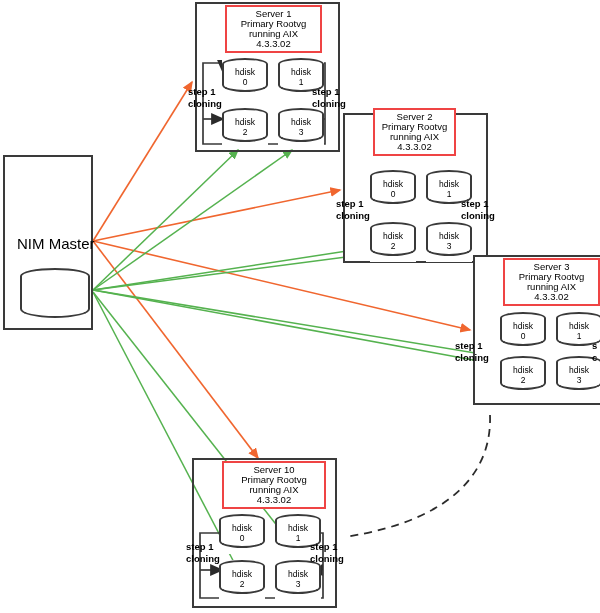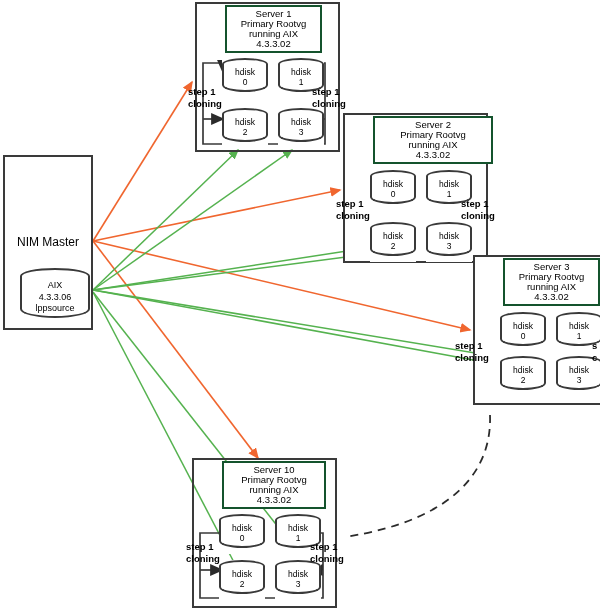--- a/index.html
+++ b/index.html
@@ -1,21 +1,21 @@
 <!DOCTYPE html>
 <html><head>
 <meta charset="utf-8">
 <style>
   html,body{margin:0;padding:0;background:#ffffff;}
   body{width:600px;height:613px;position:relative;overflow:hidden;
        font-family:"Liberation Sans","DejaVu Sans",sans-serif;color:#000;}
   #stage{position:absolute;left:0;top:0;width:600px;height:613px;}
   #wires{position:absolute;left:0;top:0;width:600px;height:613px;}
   .box{position:absolute;border:2px solid #3a3a3a;background:transparent;box-sizing:border-box;}
-  .titlebox{position:absolute;border:2px solid #14532d;box-sizing:border-box;
+  .titlebox{position:absolute;border:2px solid #ef4444;box-sizing:border-box;
             display:flex;flex-direction:column;align-items:center;justify-content:center;
             background:#fff;line-height:1.08;font-size:9.5px;text-align:center;}
   .titlebox span{display:block;white-space:nowrap;}
   .cyl{position:absolute;width:46px;height:40px;background:#fff;}
   .cyl .body{position:absolute;left:0;top:6px;width:100%;height:28px;
              border-left:2px solid #3a3a3a;border-right:2px solid #3a3a3a;
              border-bottom:2px solid #3a3a3a;border-bottom-left-radius:46px 14px;
              border-bottom-right-radius:46px 14px;background:#fff;box-sizing:border-box;}
   .cyl .top{position:absolute;left:0;top:0;width:100%;height:12px;
             border:2px solid #3a3a3a;border-radius:50%;background:#fff;box-sizing:border-box;}
@@ -25,21 +25,21 @@
   .bigcyl{position:absolute;left:20px;top:268px;width:70px;height:58px;}
   .bigcyl .body{position:absolute;left:0;top:8px;width:100%;height:42px;
      border-left:2px solid #3a3a3a;border-right:2px solid #3a3a3a;border-bottom:2px solid #3a3a3a;
      border-bottom-left-radius:70px 18px;border-bottom-right-radius:70px 18px;background:#fff;box-sizing:border-box;}
   .bigcyl .top{position:absolute;left:0;top:0;width:100%;height:16px;border:2px solid #3a3a3a;
      border-radius:50%;background:#fff;box-sizing:border-box;}
   .bigcyl .lbl{position:absolute;left:0;top:12px;width:100%;text-align:center;font-size:9px;line-height:1.3;z-index:3;}
   .bigcyl .lbl span{display:block;}
   .steplbl{position:absolute;font-size:9.5px;line-height:1.25;white-space:nowrap;}
   .steplbl span{display:block;font-weight:bold;}
-  .nimlbl{position:absolute;font-size:12px;white-space:nowrap;text-align:center;}
+  .nimlbl{position:absolute;font-size:15px;white-space:nowrap;text-align:center;}
 </style>
 </head>
 <body>
 
 <div id="stage">
 
   <svg id="wires" viewBox="0 0 600 613">
     <defs>
       <marker id="ah-o" markerWidth="7" markerHeight="7" refX="6" refY="3" orient="auto">
         <path d="M0,0 L7,3 L0,6 z" fill="#f0662f"></path>
@@ -103,25 +103,20 @@
       <path d="M323,570 L311,570" marker-end="url(#ah-k)"></path>
       <path d="M200,570 L200,598 L323,598 L323,570"></path>
     </g>
   </svg>
 
   <div class="box" style="left:3px;top:155px;width:90px;height:175px;"></div>
   <div class="nimlbl" style="left:17px;top:235px;">NIM Master</div>
   <div class="bigcyl">
     <div class="top"></div>
     <div class="body"></div>
-    <div class="lbl">
-      <span>AIX</span>
-      <span>4.3.3.06</span>
-      <span>lppsource</span>
-    </div>
   </div>
 
   <div class="box" style="left:195px;top:2px;width:145px;height:150px;"></div>
   <div class="titlebox" style="left:225px;top:5px;width:97px;height:48px;">
     <span>Server 1</span>
     <span>Primary Rootvg</span>
     <span>running AIX</span>
     <span>4.3.3.02</span>
   </div>
   <div class="cyl" style="left:222px;top:58px;">
@@ -159,21 +154,21 @@
   <div class="steplbl" style="left:188px;top:86px;">
     <span>step 1</span>
     <span>cloning</span>
   </div>
   <div class="steplbl" style="left:312px;top:86px;">
     <span>step 1</span>
     <span>cloning</span>
   </div>
 
   <div class="box" style="left:343px;top:113px;width:145px;height:150px;background:#fff;"></div>
-  <div class="titlebox" style="left:373px;top:116px;width:120px;height:48px;">
+  <div class="titlebox" style="left:373px;top:108px;width:83px;height:48px;">
     <span>Server 2</span>
     <span>Primary Rootvg</span>
     <span>running AIX</span>
     <span>4.3.3.02</span>
   </div>
   <div class="cyl" style="left:370px;top:170px;">
     <div class="top"></div>
     <div class="body"></div>
     <div class="lbl">
       <span>hdisk</span>

